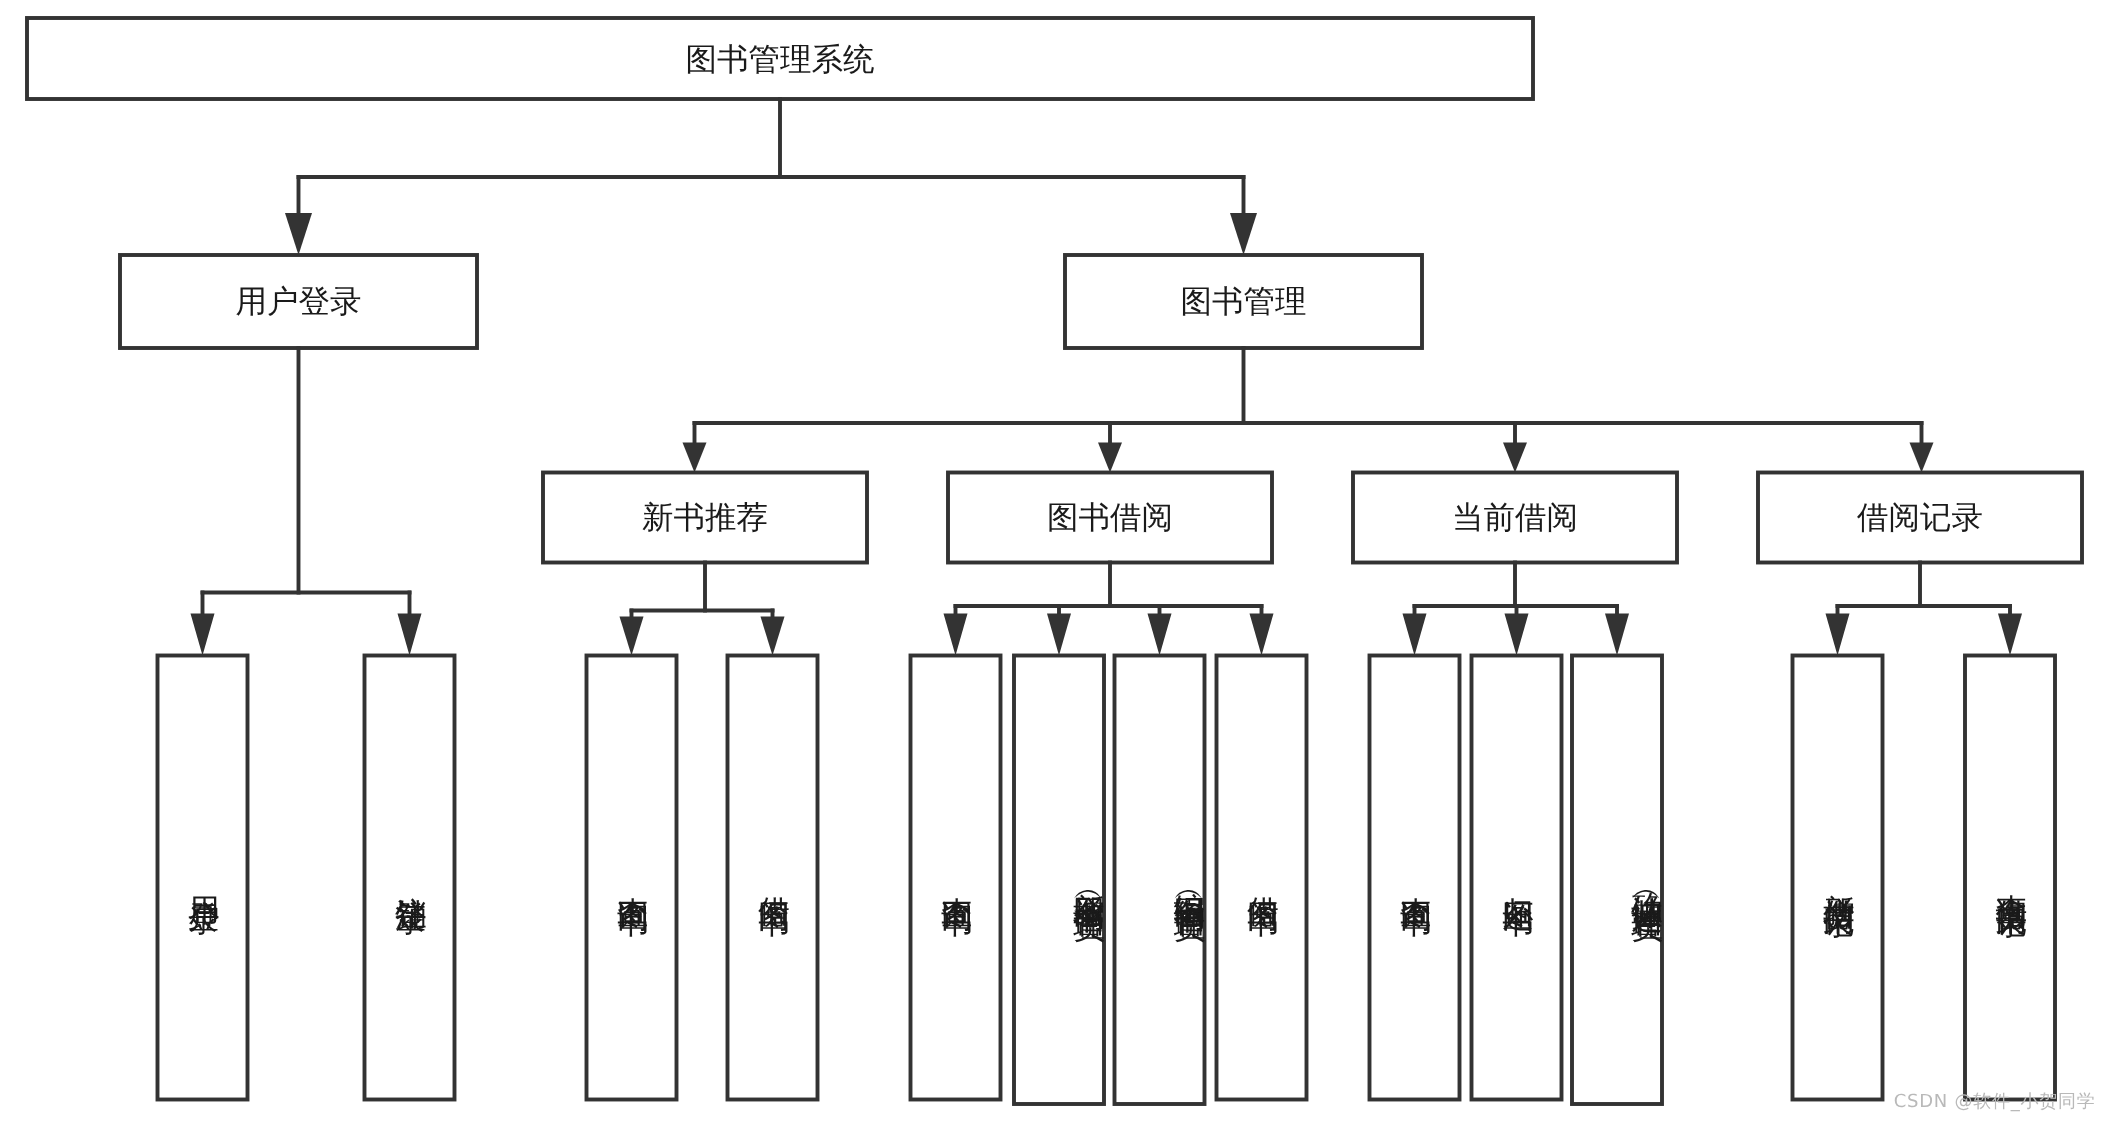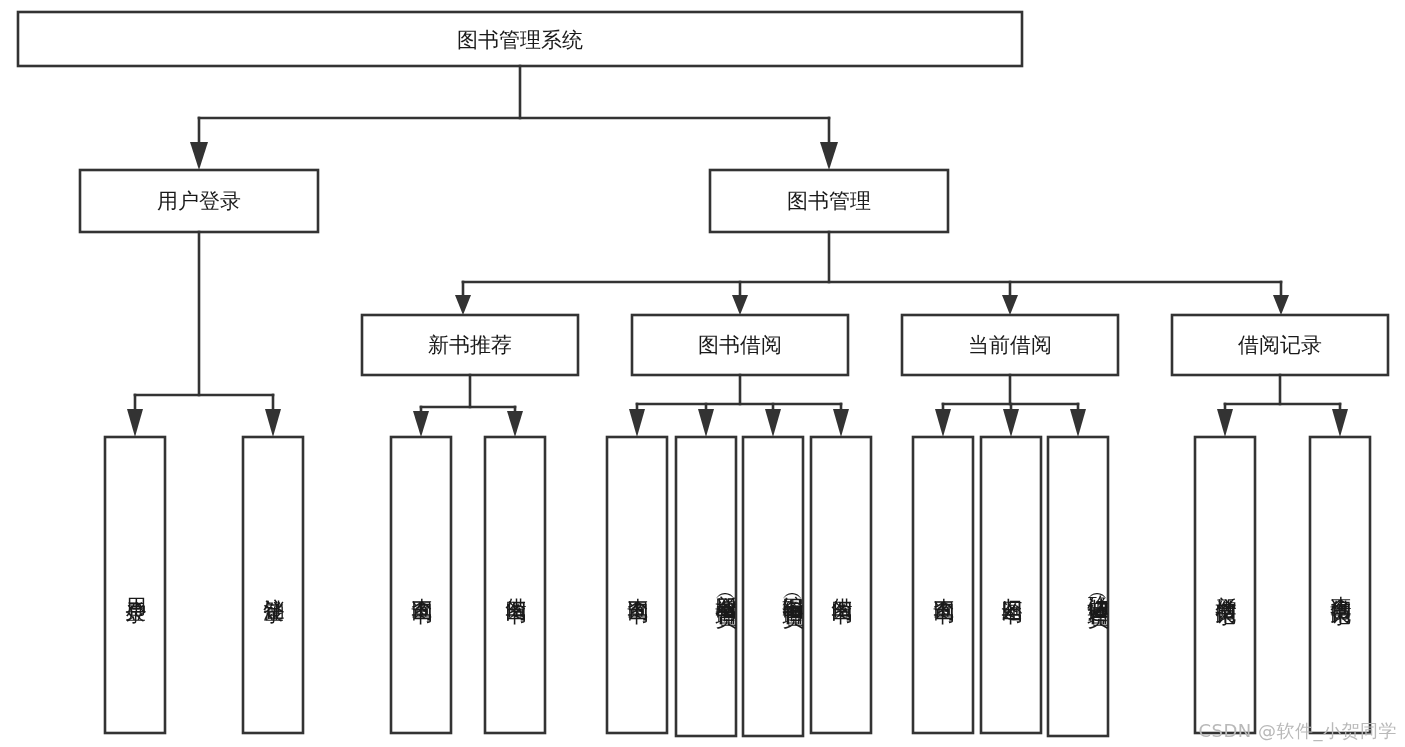--- a/index.html
+++ b/index.html
@@ -65,21 +65,21 @@
     pointer-events: none;
   }
   .label-vert.center-v {
     align-items: center;
   }
   .watermark {
     position: absolute;
     right: 8px;
     bottom: 4px;
     font-family: "DejaVu Sans", "Liberation Sans", sans-serif;
-    font-size: 18px;
+    font-size: 12px;
     color: #b9b9b9;
     white-space: nowrap;
     letter-spacing: 0.5px;
   }
 </style>
 </head>
 <body>
 
 <div id="diagram-root">
 

